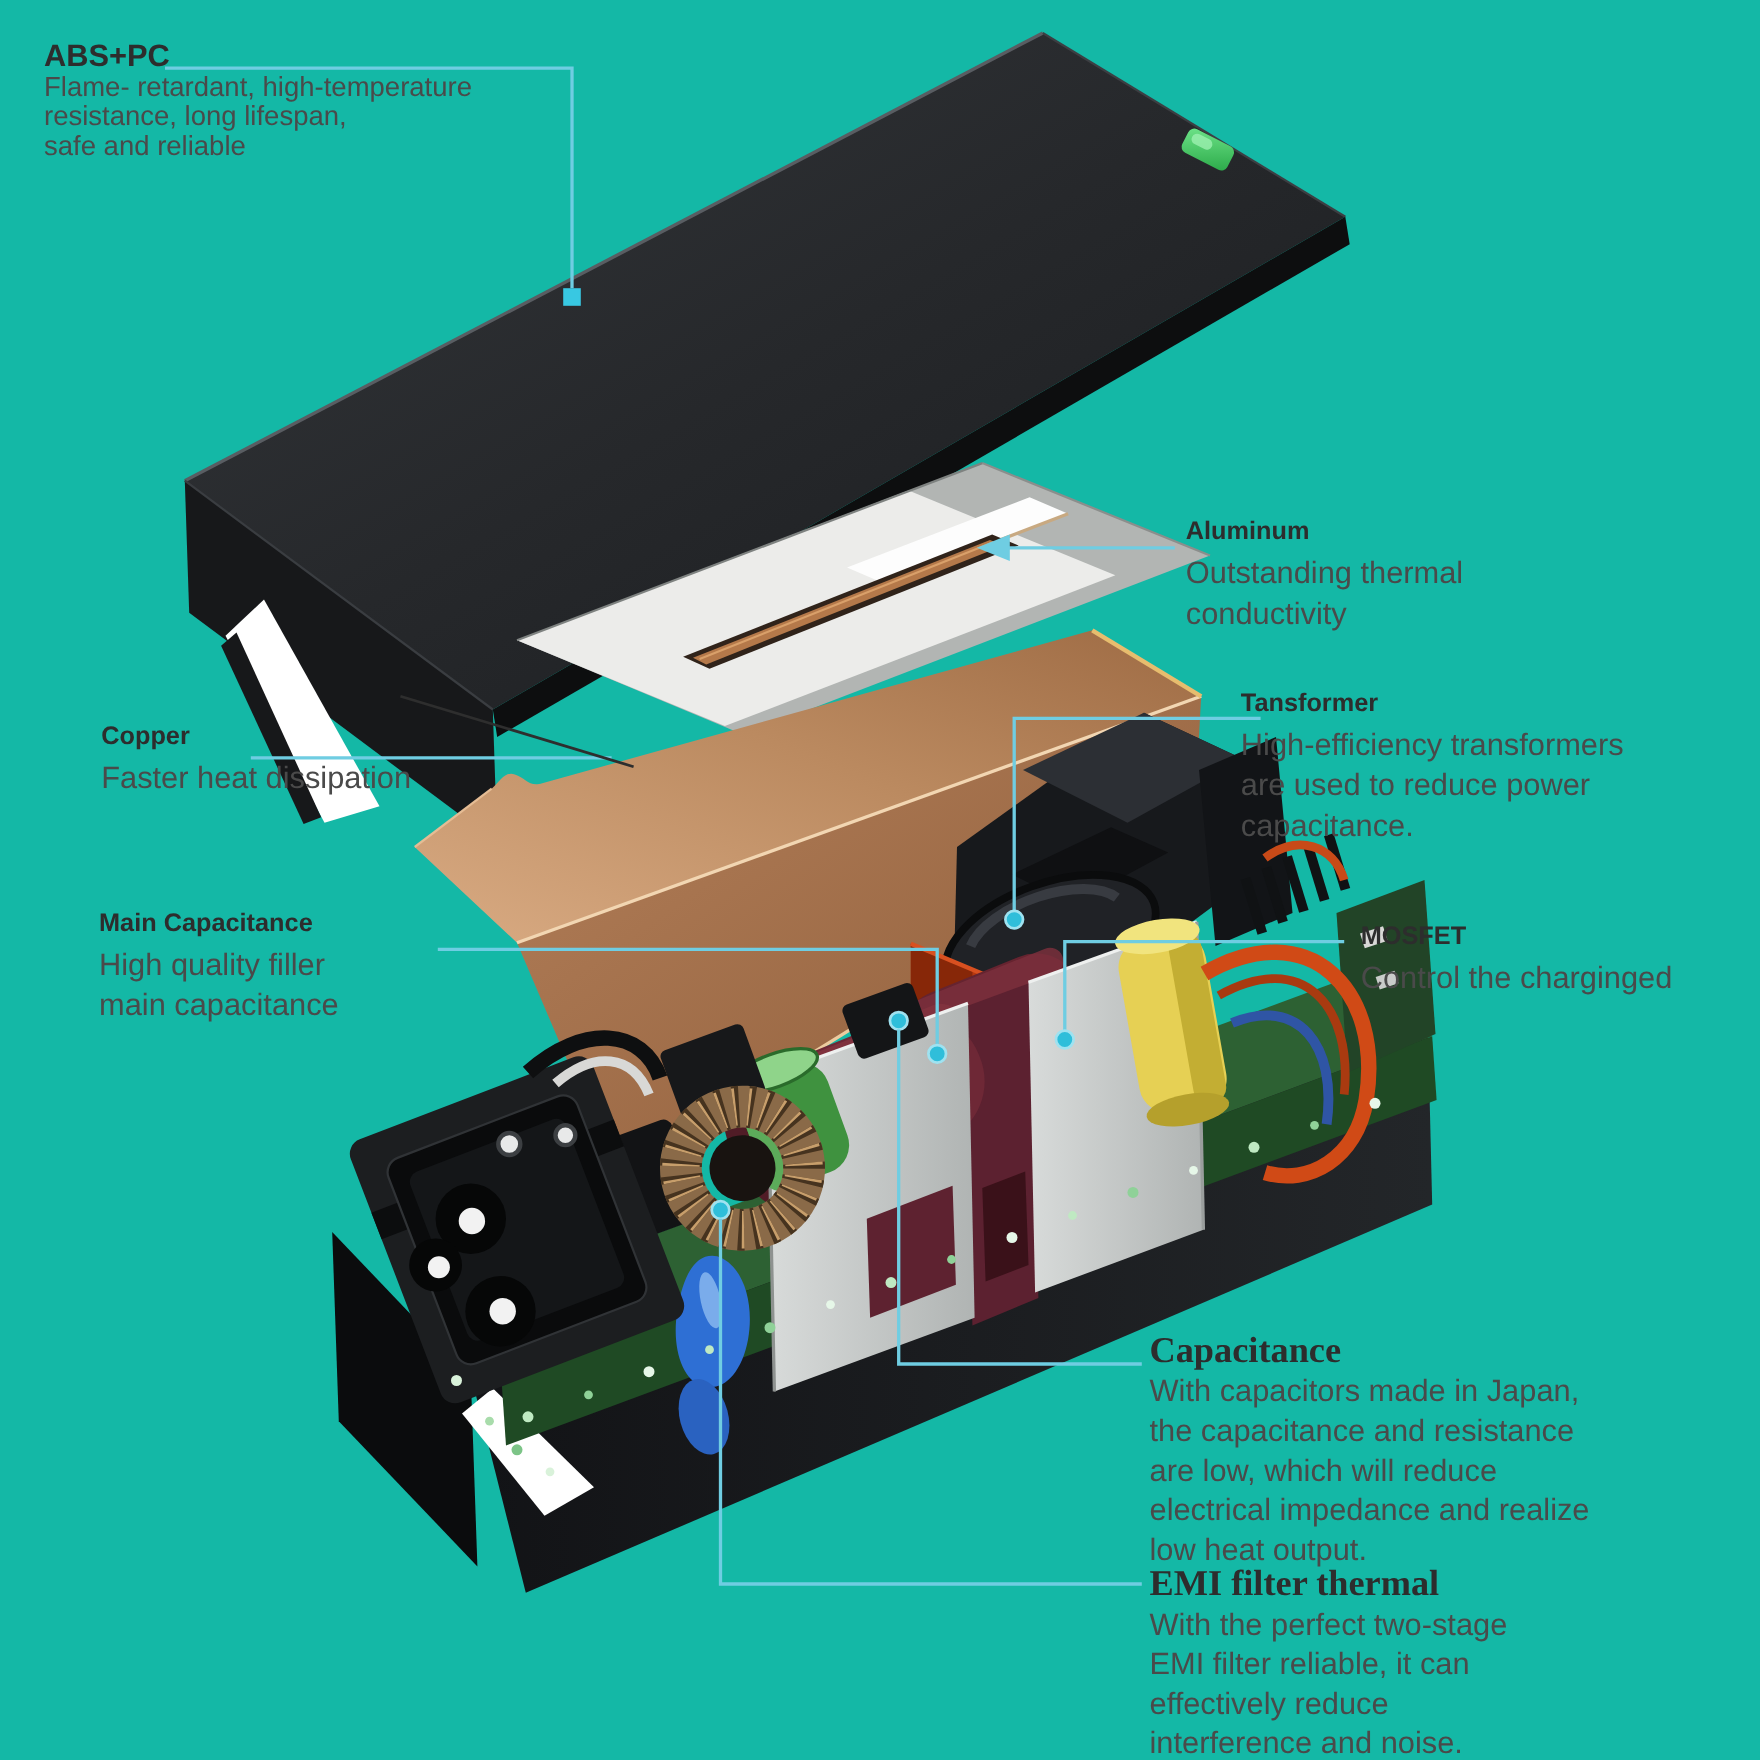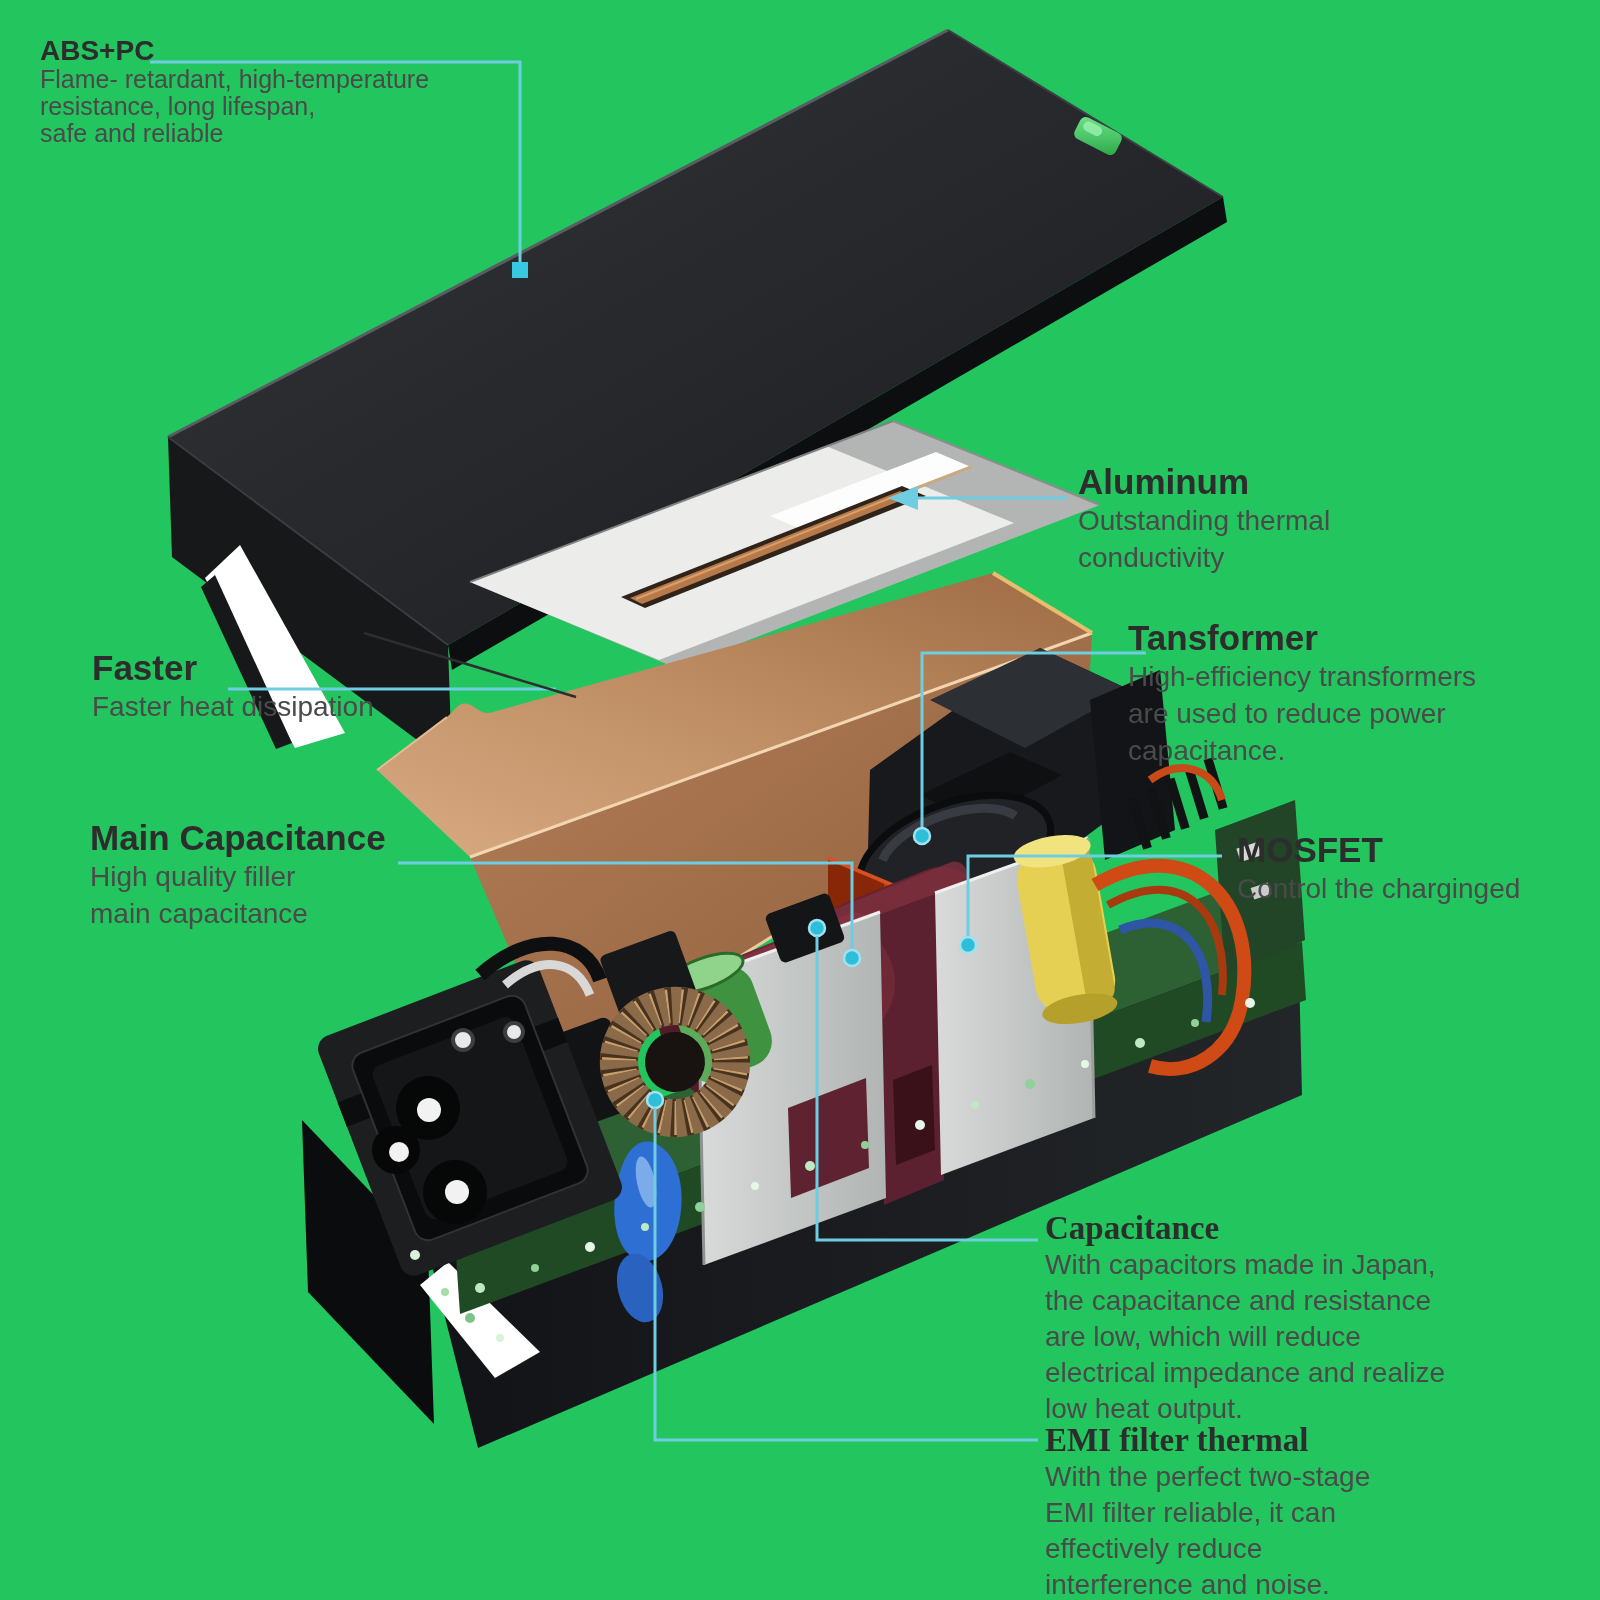--- a/index.html
+++ b/index.html
@@ -1,24 +1,24 @@
 <!DOCTYPE html>
 <html><head>
 <meta charset="utf-8">
 <style>
   html,body{margin:0;padding:0;background:#ffffff;}
-  .stage{position:relative;width:1600px;height:1600px;background:#22c55e;overflow:hidden;
+  .stage{position:relative;width:1600px;height:1600px;background:#14b8a6;overflow:hidden;
          font-family:"Liberation Sans", sans-serif;}
   .stage svg{position:absolute;left:0;top:0;}
   .callout{position:absolute;color:#454545;}
   .co-title{font-weight:700;color:#2d2d2d;white-space:nowrap;}
   .co-line{white-space:nowrap;color:#4a4a4a;}
   .co-abs .co-title{font-size:28px;line-height:30px;}
   .co-abs .co-line{font-size:25px;line-height:27px;}
-  .co-big .co-title{font-size:35px;line-height:40px;}
+  .co-big .co-title{font-size:23px;line-height:40px;}
   .co-big .co-line{font-size:28px;line-height:37px;}
   .co-small .co-title{font-size:33px;line-height:37px;font-family:Liberation Serif, serif;}
   .co-small .co-line{font-size:28px;line-height:36px;}
 </style>
 </head>
 <body>
 
 <div class="stage">
 
 <svg width="1600" height="1600" viewBox="0 0 1600 1600">
@@ -294,21 +294,21 @@
   </div>
 
   <div class="callout co-big" style="left:1128px;top:618px">
     <div class="co-title">Tansformer</div>
     <div class="co-line">High-efficiency transformers</div>
     <div class="co-line">are used to reduce power</div>
     <div class="co-line">capacitance.</div>
   </div>
 
   <div class="callout co-big" style="left:92px;top:648px">
-    <div class="co-title">Faster</div>
+    <div class="co-title">Copper</div>
     <div class="co-line">Faster heat dissipation</div>
   </div>
 
   <div class="callout co-big" style="left:90px;top:818px">
     <div class="co-title">Main Capacitance</div>
     <div class="co-line">High quality filler</div>
     <div class="co-line">main capacitance</div>
   </div>
 
   <div class="callout co-big" style="left:1237px;top:830px">

